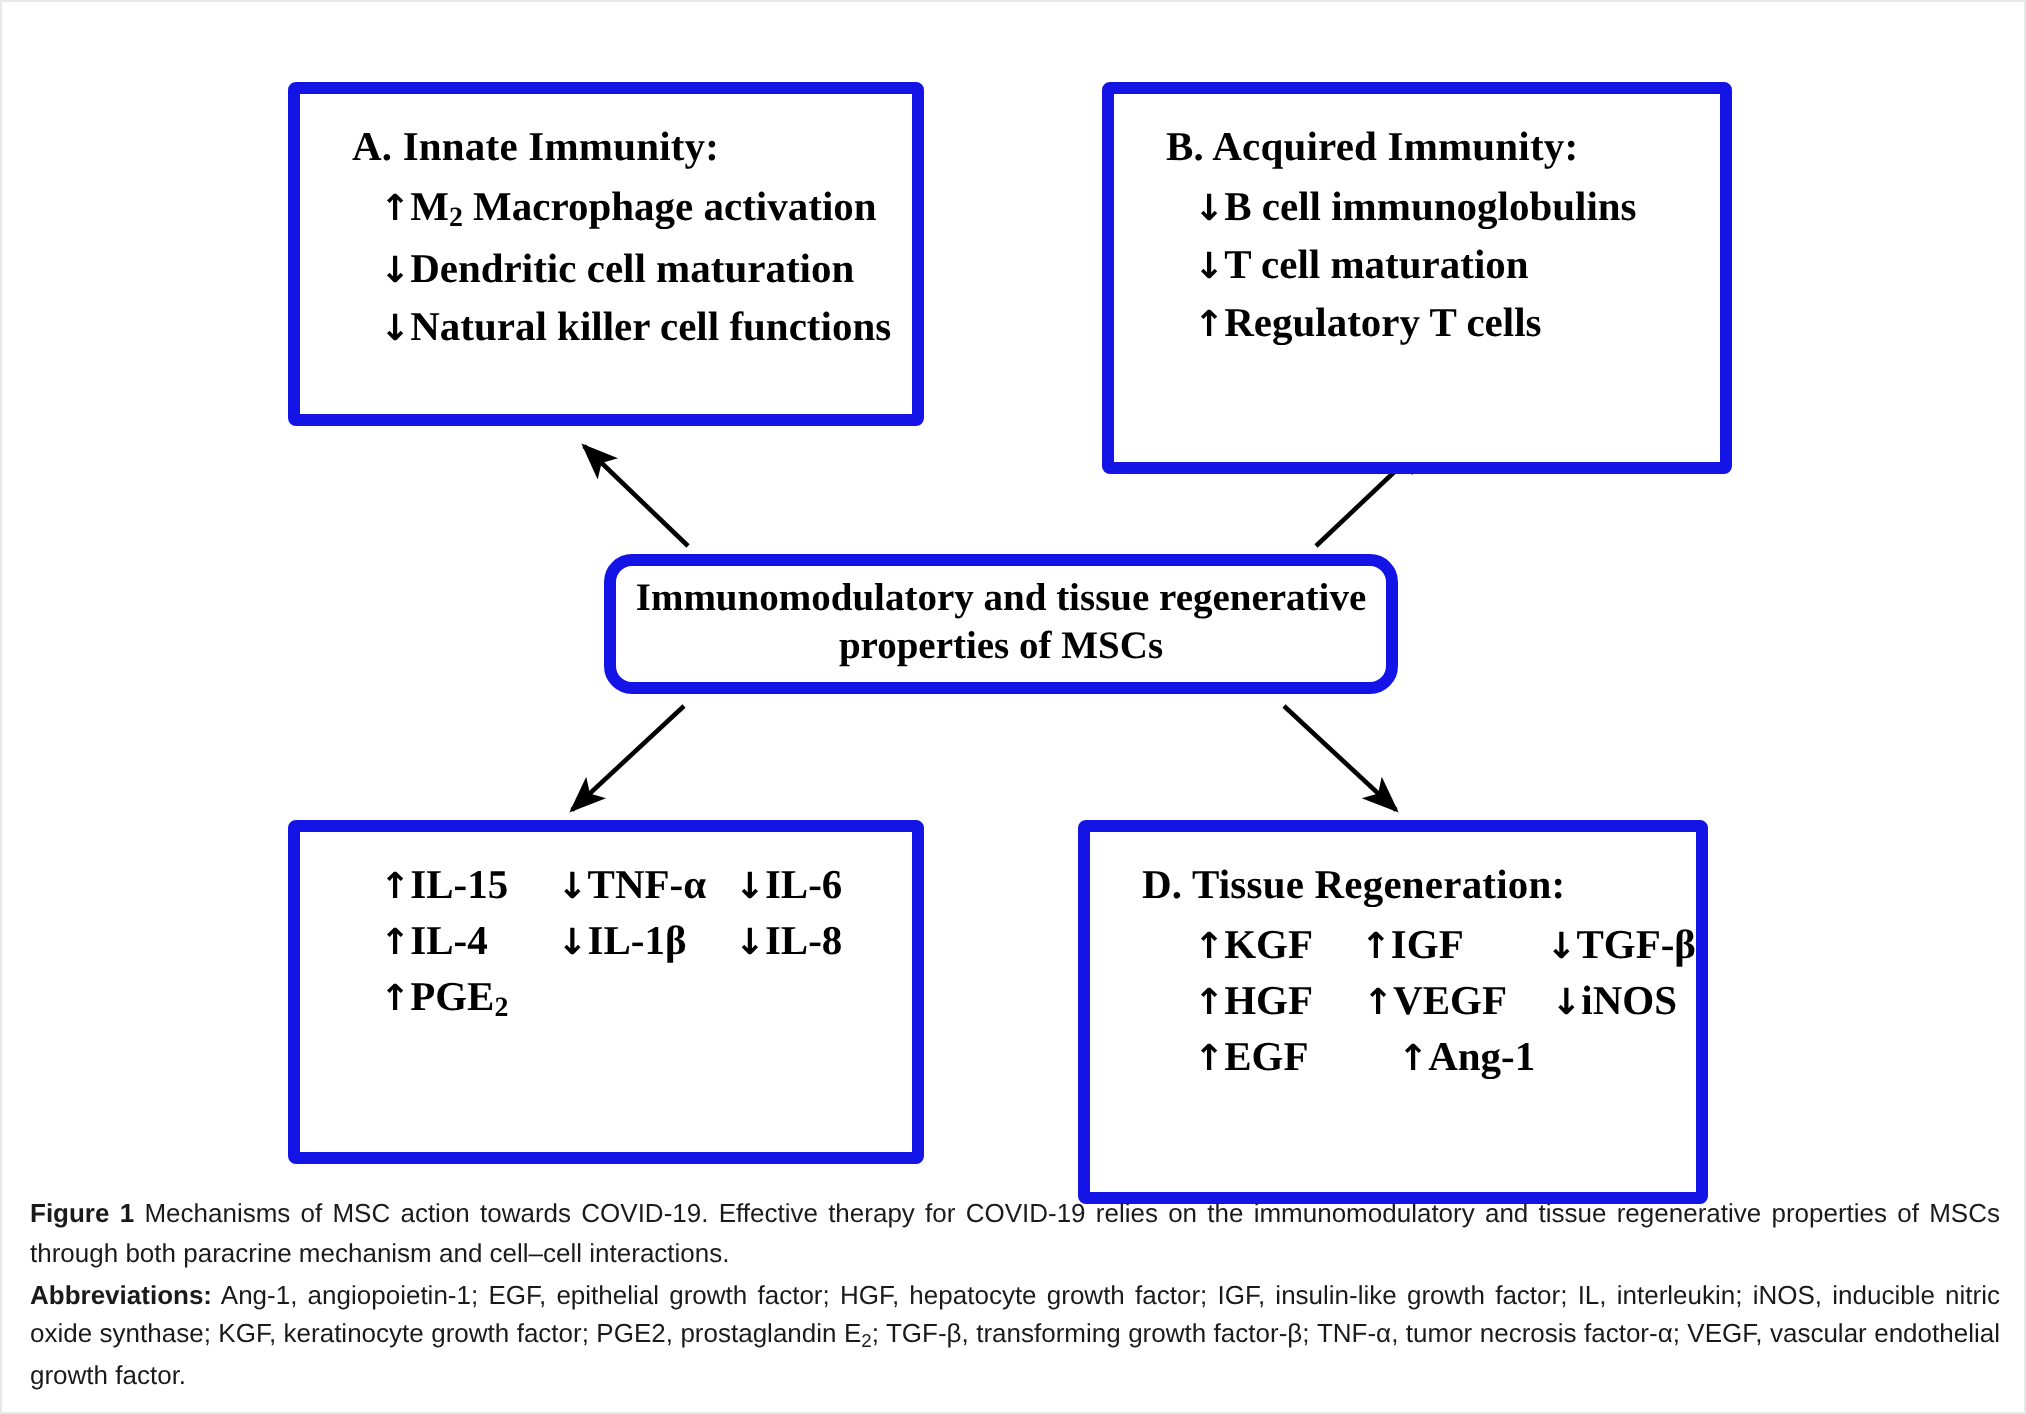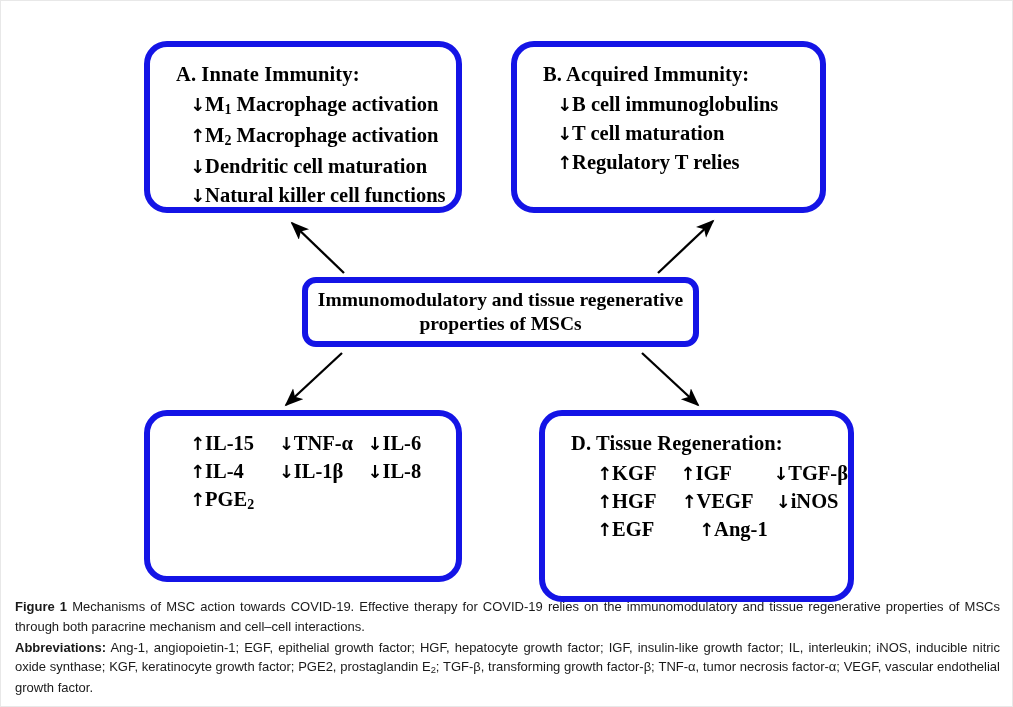--- a/index.html
+++ b/index.html
@@ -25,27 +25,27 @@
     position: absolute;
     left: 0;
     top: 0;
     width: 1013px;
     height: 592px;
   }
 
   .node-box {
     position: absolute;
     border: 6px solid #1414e6;
-    border-radius: 23px;
+    border-radius: 4px;
     background: #ffffff;
     box-sizing: border-box;
   }
 
   .box-a { left: 143px;  top: 40px;  width: 318px; height: 172px; }
-  .box-b { left: 510px;  top: 40px;  width: 315px; height: 172px; }
+  .box-b { left: 550px;  top: 40px;  width: 315px; height: 196px; }
   .box-c { left: 143px;  top: 409px; width: 318px; height: 172px; }
   .box-d { left: 538px;  top: 409px; width: 315px; height: 192px; }
   .box-center { left: 301px; top: 276px; width: 397px; height: 70px; border-radius: 14px; }
 
   .box-title {
     font-family: "Liberation Serif", serif;
     font-weight: bold;
     font-size: 20.5px;
     color: #000000;
     letter-spacing: 0.1px;
@@ -167,23 +167,20 @@
       <line x1="343" y1="272" x2="291" y2="222" stroke="#000000" stroke-width="2.3" marker-end="url(#ah)"></line>
       <line x1="657" y1="272" x2="712" y2="220" stroke="#000000" stroke-width="2.3" marker-end="url(#ah)"></line>
       <line x1="341" y1="352" x2="285" y2="404" stroke="#000000" stroke-width="2.3" marker-end="url(#ah)"></line>
       <line x1="641" y1="352" x2="697" y2="404" stroke="#000000" stroke-width="2.3" marker-end="url(#ah)"></line>
     </svg>
 
     <div class="node-box box-a">
       <div class="box-inner">
         <div class="box-title">A. Innate Immunity:</div>
         <div class="box-line list-line">
-          <span class="arrow-glyph">↓</span><span>M</span><sub>1</sub><span> Macrophage activation</span>
-        </div>
-        <div class="box-line list-line">
           <span class="arrow-glyph">↑</span><span>M</span><sub>2</sub><span> Macrophage activation</span>
         </div>
         <div class="box-line list-line">
           <span class="arrow-glyph">↓</span><span>Dendritic cell maturation</span>
         </div>
         <div class="box-line list-line">
           <span class="arrow-glyph">↓</span><span>Natural killer cell functions</span>
         </div>
       </div>
     </div>
@@ -191,21 +188,21 @@
     <div class="node-box box-b">
       <div class="box-inner">
         <div class="box-title">B. Acquired Immunity:</div>
         <div class="box-line list-line">
           <span class="arrow-glyph">↓</span><span>B cell immunoglobulins</span>
         </div>
         <div class="box-line list-line">
           <span class="arrow-glyph">↓</span><span>T cell maturation</span>
         </div>
         <div class="box-line list-line">
-          <span class="arrow-glyph">↑</span><span>Regulatory T relies</span>
+          <span class="arrow-glyph">↑</span><span>Regulatory T cells</span>
         </div>
       </div>
     </div>
 
     <div class="node-box box-center">
       <div class="center-inner">
         <div class="center-line">Immunomodulatory and tissue regenerative</div>
         <div class="center-line">properties of MSCs</div>
       </div>
     </div>

